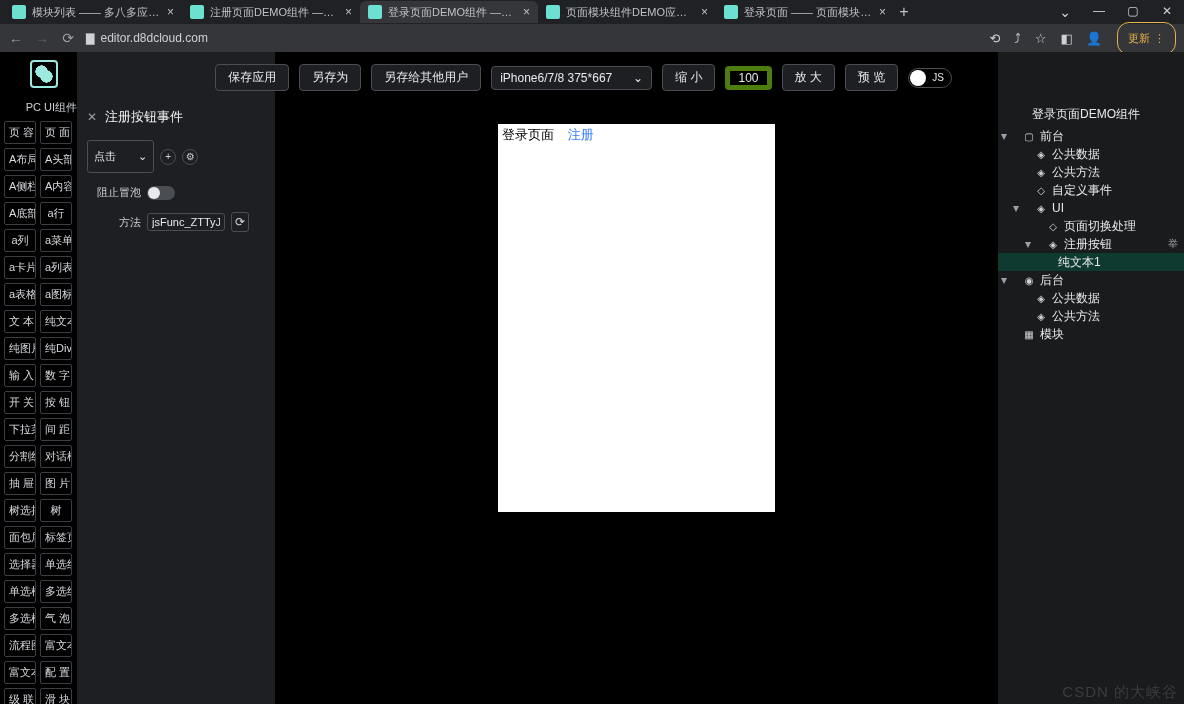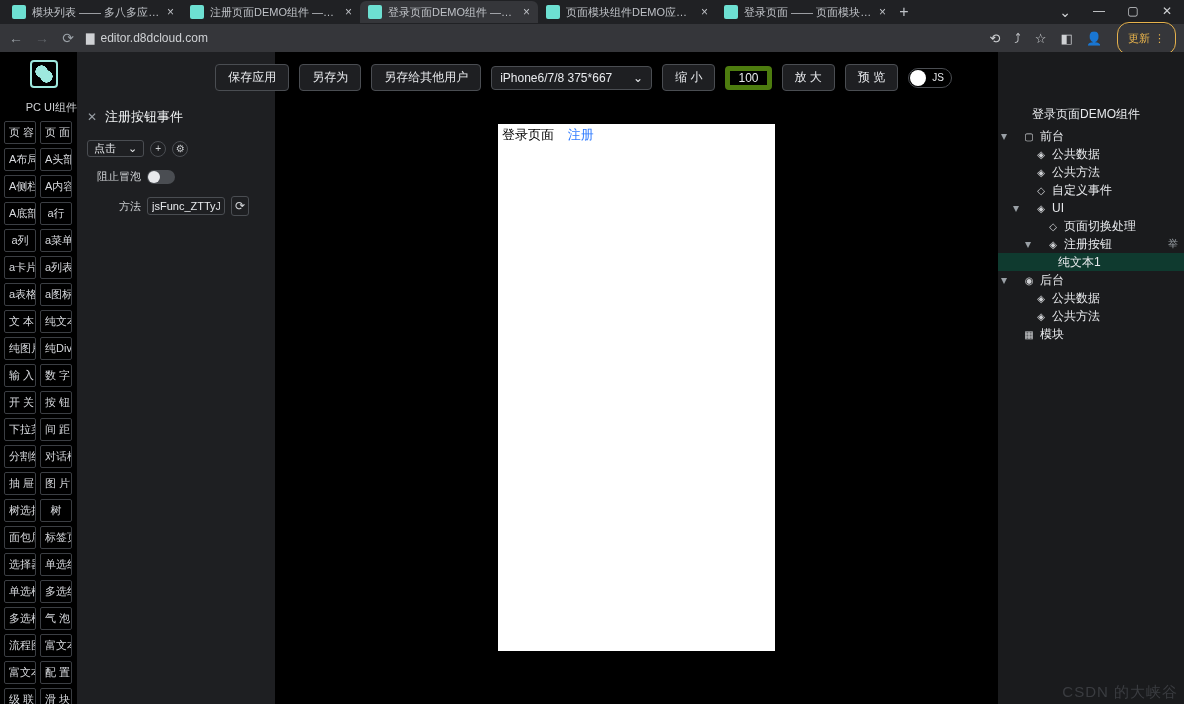--- a/index.html
+++ b/index.html
@@ -45,31 +45,31 @@
   .pal-grid { display:flex; flex-wrap:wrap; gap:4px; padding:0 4px; }
   .pal-grid .chip { border:1px solid #3b3e43; border-radius:2px; color:#d9dbdf; font-size:11px; padding:3px 4px; width:32px; text-align:center; white-space:nowrap; overflow:hidden; cursor:pointer; }
 
   
   .props { width:198px; background:#1e1f22; height:100%; padding-top:48px; }
   .props-head { display:flex; align-items:center; padding:8px 10px; }
   .props-close { color:#9aa0a6; margin-right:8px; cursor:pointer; }
   .props-title { color:#f1f3f4; font-size:13px; font-weight:500; }
   .prop-row { display:flex; align-items:center; padding:6px 10px; gap:6px; }
   .prop-label { width:54px; text-align:right; color:#cfd1d4; font-size:11px; }
-  .sel-box { border:1px solid #4a4d52; background:#1e1f22; color:#e8eaed; border-radius:3px; padding:0 6px; display:flex; align-items:center; gap:12px; font-size:11px; }
+  .sel-box { border:1px solid #4a4d52; background:#1e1f22; color:#e8eaed; border-radius:3px; padding:8px 6px; display:flex; align-items:center; gap:22px; font-size:11px; }
   .mini-ico { border:1px solid #4a4d52; border-radius:50%; width:16px; height:16px; display:flex; align-items:center; justify-content:center; color:#cfd1d4; font-size:10px; cursor:pointer; }
   .toggle-off { width:28px; height:14px; border-radius:8px; background:#4a4d52; position:relative; }
   .toggle-off::after { content:""; position:absolute; left:1px; top:1px; width:12px; height:12px; border-radius:50%; background:#e8eaed; }
   .method-input { border:1px solid #4a4d52; background:#1e1f22; color:#e8eaed; border-radius:3px; padding:2px 4px; width:78px; font-size:11px; }
   .refresh-btn { border:1px solid #4a4d52; border-radius:3px; width:18px; height:20px; display:flex; align-items:center; justify-content:center; color:#cfd1d4; cursor:pointer; }
   .type-tag { color:#b9bcc0; font-size:11px; }
 
   
   .canvas-area { flex:1; display:flex; justify-content:center; padding-top:72px; }
-  .device-frame { width:277px; height:527px; background:#fff; color:#000; font-size:13px; }
+  .device-frame { width:277px; height:388px; background:#fff; color:#000; font-size:13px; }
   .device-frame .row1 { padding:2px 4px; }
   .login-txt { color:#000; }
   .reg-link { color:#2f7bff; margin-left:10px; cursor:pointer; }
 
   
   .outline { width:186px; background:#1a1b1d; height:100%; padding-top:48px; overflow:hidden; }
   .outline .rootname { padding:6px 10px 4px 34px; color:#e8eaed; font-size:12px; }
   .tree-row { display:flex; align-items:center; height:18px; font-size:12px; color:#e8eaed; cursor:pointer; }
   .tree-row.selected { background:#0f3a2f; }
   .tw { width:12px; display:inline-block; }

